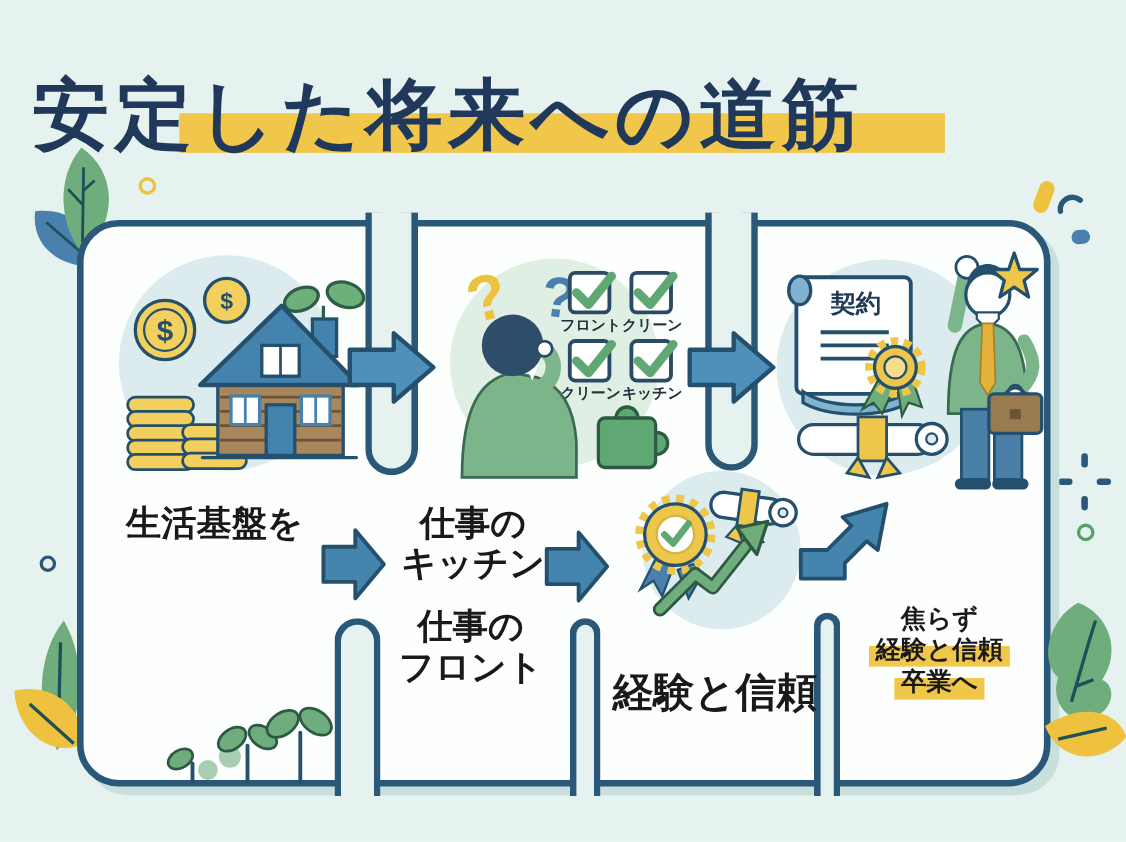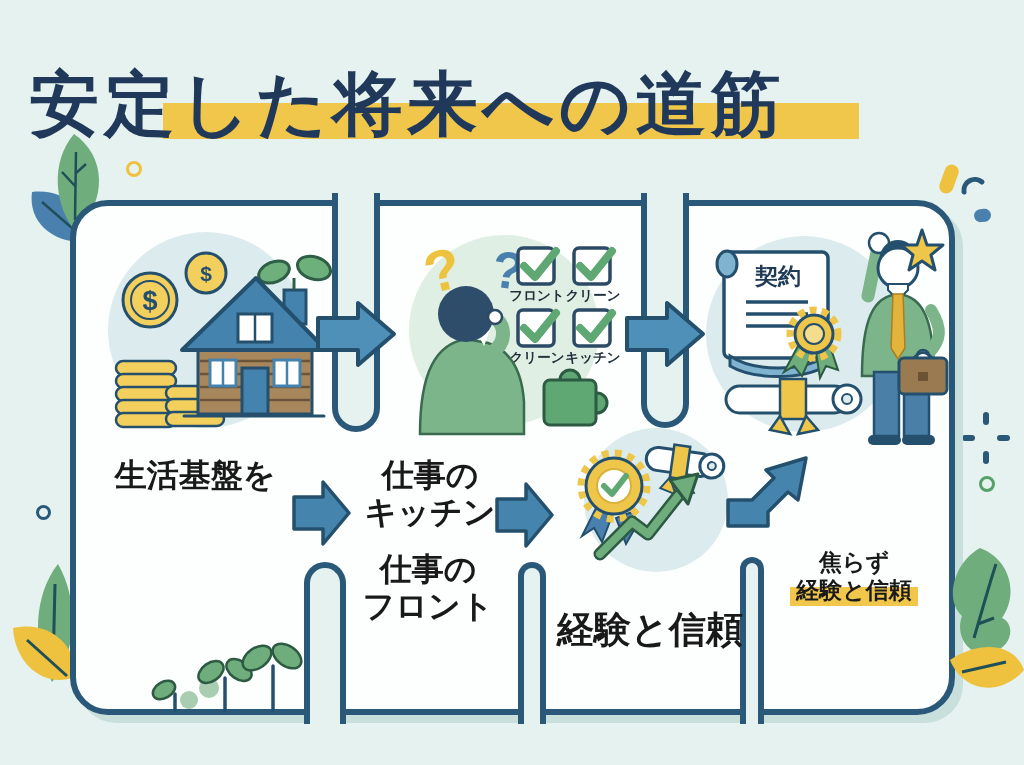--- a/index.html
+++ b/index.html
@@ -268,20 +268,21 @@
     <polygon points="2,50 26,50 48,28 40,20 80,8 72,50 62,42 42,62 42,76 2,76" fill="#4584ad" stroke="#24506e" stroke-width="3.5" stroke-linejoin="round"></polygon>
   </svg>
 
   <div class="step s37" style="left:542px;top:609px;width:216px;">
     <div>経験と信頼</div>
   </div>
 
   <div class="step s36" style="left:758px;top:549px;width:192px;">
     <div>焦らず</div>
     <div><span class="hl">経験と信頼</span></div>
+    <div><span class="hl">卒業へ</span></div>
   </div>
 
   <svg class="z3" style="left:147px;top:638px" width="152" height="76" viewBox="0 0 152 76">
     <circle cx="42" cy="62" r="9" fill="#a9cdb0"></circle>
     <circle cx="62" cy="50" r="10" fill="#a9cdb0"></circle>
     <g>
       <path d="M28,72 V56" stroke="#24506e" stroke-width="3.5" stroke-linecap="round"></path>
       <ellipse cx="17" cy="52" rx="12" ry="8" fill="#6fae7c" stroke="#2d5a43" stroke-width="2.5" transform="rotate(-30 17 52)"></ellipse>
     </g>
     <g>

